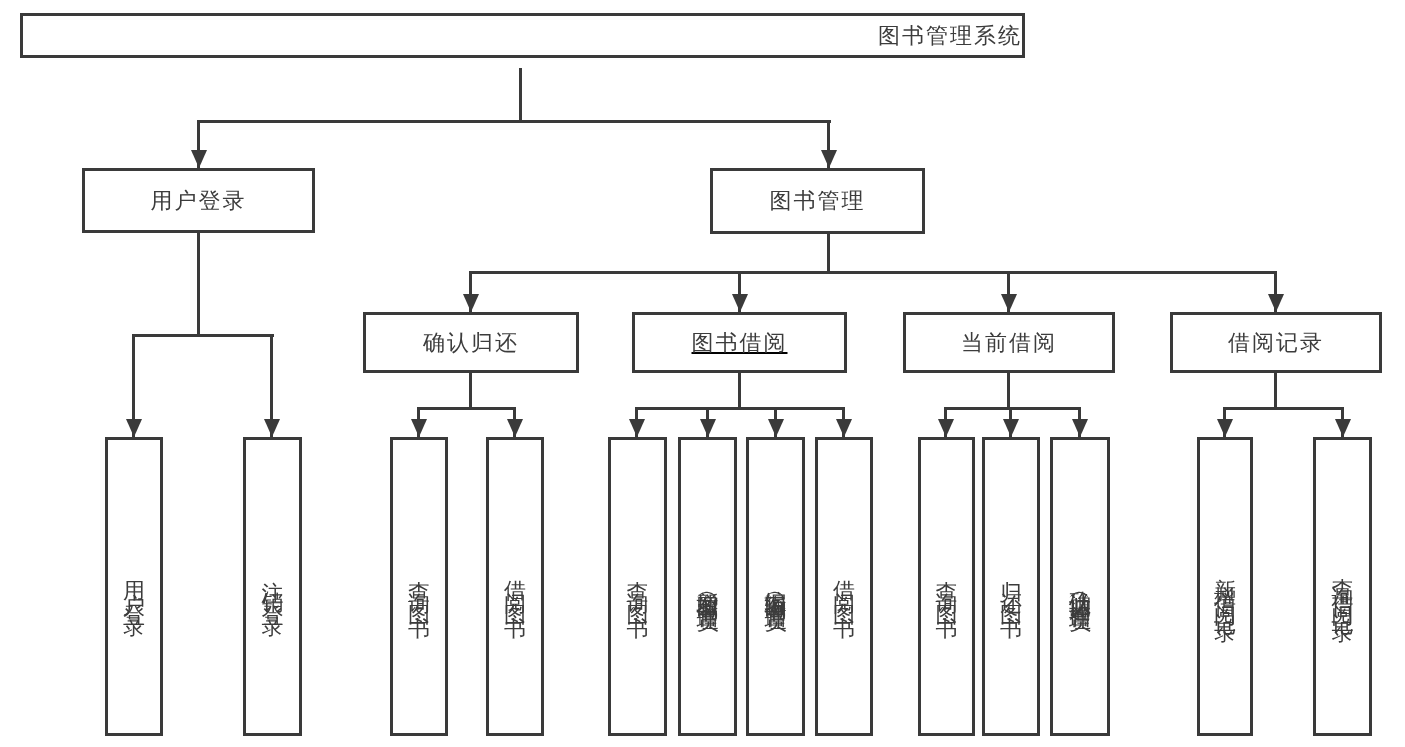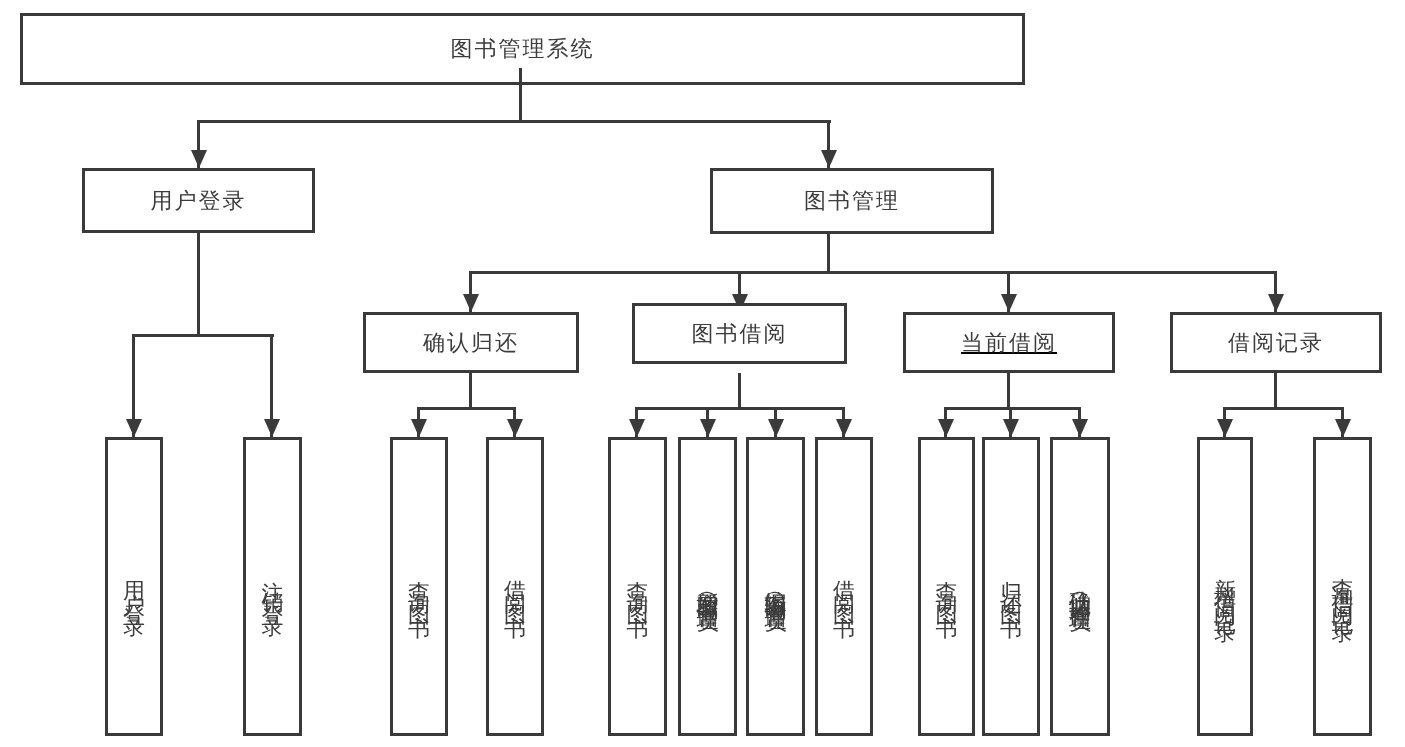--- a/index.html
+++ b/index.html
@@ -59,35 +59,35 @@
     color:#c9c9c9;
     z-index:10;
     white-space:nowrap;
   }
 </style>
 </head>
 <body>
 
 <div class="canvas">
 
-  <div class="box" style="left:20px;top:13px;width:1005px;height:72px;">
+  <div class="box" style="left:20px;top:13px;width:1005px;height:45px;justify-content:flex-end;">
     <span class="lbl">图书管理系统</span>
   </div>
 
   <div class="vline" style="left:519px;top:68px;height:53px;"></div>
   <div class="hline" style="left:197px;top:120px;width:634px;"></div>
   <div class="vline" style="left:197px;top:120px;height:48px;"></div>
   <div class="arrowhead" style="left:191px;top:150px;"></div>
   <div class="vline" style="left:827px;top:120px;height:48px;"></div>
   <div class="arrowhead" style="left:821px;top:150px;"></div>
 
   <div class="box" style="left:82px;top:168px;width:233px;height:65px;">
     <span class="lbl">用户登录</span>
   </div>
-  <div class="box" style="left:710px;top:168px;width:284px;height:66px;">
+  <div class="box" style="left:710px;top:168px;width:215px;height:66px;">
     <span class="lbl">图书管理</span>
   </div>
 
   <div class="vline" style="left:197px;top:233px;height:102px;"></div>
   <div class="hline" style="left:132px;top:334px;width:142px;"></div>
   <div class="vline" style="left:132px;top:334px;height:103px;"></div>
   <div class="arrowhead" style="left:126px;top:419px;"></div>
   <div class="vline" style="left:270px;top:334px;height:103px;"></div>
   <div class="arrowhead" style="left:264px;top:419px;"></div>
 
@@ -98,24 +98,24 @@
   <div class="vline" style="left:738px;top:271px;height:41px;"></div>
   <div class="arrowhead" style="left:732px;top:294px;"></div>
   <div class="vline" style="left:1007px;top:271px;height:41px;"></div>
   <div class="arrowhead" style="left:1001px;top:294px;"></div>
   <div class="vline" style="left:1274px;top:271px;height:41px;"></div>
   <div class="arrowhead" style="left:1268px;top:294px;"></div>
 
   <div class="box" style="left:363px;top:312px;width:216px;height:61px;">
     <span class="lbl">确认归还</span>
   </div>
-  <div class="box" style="left:632px;top:303px;width:215px;height:61px;">
+  <div class="box" style="left:632px;top:312px;width:215px;height:61px;text-decoration:underline;">
     <span class="lbl">图书借阅</span>
   </div>
-  <div class="box" style="left:903px;top:312px;width:212px;height:61px;text-decoration:underline;">
+  <div class="box" style="left:903px;top:312px;width:212px;height:61px;">
     <span class="lbl">当前借阅</span>
   </div>
   <div class="box" style="left:1170px;top:312px;width:212px;height:61px;">
     <span class="lbl">借阅记录</span>
   </div>
 
   <div class="vline" style="left:469px;top:373px;height:35px;"></div>
   <div class="hline" style="left:417px;top:407px;width:99px;"></div>
   <div class="vline" style="left:417px;top:407px;height:30px;"></div>
   <div class="arrowhead" style="left:411px;top:419px;"></div>

